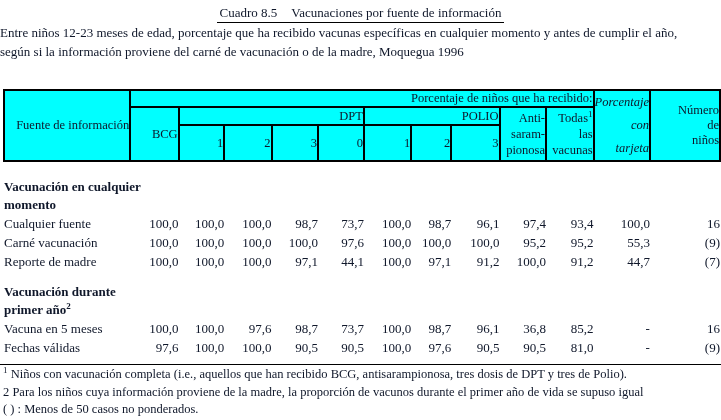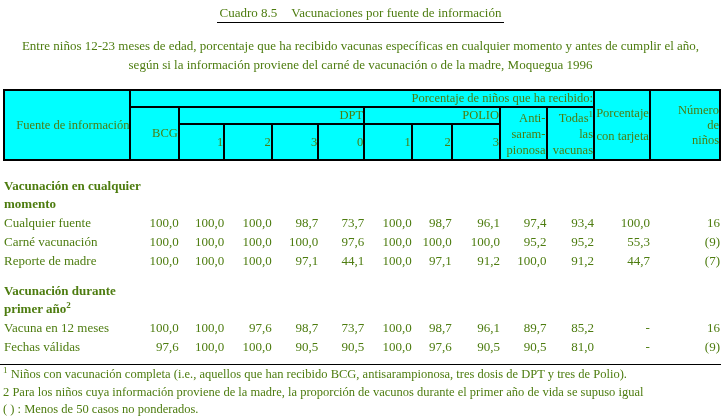--- a/index.html
+++ b/index.html
@@ -1,46 +1,46 @@
 <!DOCTYPE html>
 <html><head>
 <meta charset="utf-8">
 <style>
   html,body { margin:0; padding:0; }
   .page {
     position:relative; width:721px; height:420px; overflow:hidden;
-    background:#ffffff; color:#4d7c0f;
+    background:#ffffff; color:#0f172a;
     font-family:"Liberation Serif", serif; font-size:13px;
   }
   
   .title-wrap { position:absolute; top:5px; left:0; width:100%; text-align:center; }
   .title-underline { display:inline-block; border-bottom:1px solid #000; padding:0 3px 1px 3px; }
   .title-gap { display:inline-block; width:14px; }
   
-  .subtitle { position:absolute; top:36px; left:0; width:100%; text-align:center; line-height:19px; }
+  .subtitle { position:absolute; top:23px; left:0; width:100%; line-height:19px; }
   
   table.vtable {
     position:absolute; top:89px; left:3px;
     border-collapse:collapse; table-layout:fixed;
     font-size:13px;
   }
   table.vtable th {
     background:#00ffff; border:2px solid #000000;
     font-weight:normal; font-size:12.5px; padding:0; text-align:right;
     vertical-align:middle; overflow:hidden;
   }
   tr.hr1 { height:12px; }
   tr.hr2 { height:15px; }
   tr.hr3 { height:36px; }
   th.bb { border-bottom-width:3px; }
   th.tl { border-left-width:3px; }
   th.tl4 { border-left-width:4px; }
   th.dose { vertical-align:bottom; padding-bottom:4px; }
   th.anti div, th.todas div { line-height:16px; }
-  th.tarjeta div { line-height:23px; }
+  th.tarjeta div { line-height:23px;font-style:italic; }
   th.numero div { line-height:15px;padding-left:27px; }
   sup { font-size:9px; line-height:0; vertical-align:super; }
   
   table.vtable td { border:none; background:transparent; padding:0; vertical-align:middle; }
   tr.spacer1 td { height:16px; }
   tr.spacer2 td { height:12px; }
   td.sechead { font-weight:bold; padding-left:5px; line-height:18px; }
   tr.d td { height:19px; }
   td.lbl { padding-left:5px; text-align:left; }
   td.num { text-align:right; padding-right:6px; }
@@ -179,30 +179,30 @@
         </tr>
 
       <tr>
         <td colspan="13" class="sechead">
           <div>Vacunación durante</div>
           <div><span>primer año</span><sup>2</sup></div>
         </td>
       </tr>
 
       <tr class="d">
-        <td class="lbl">Vacuna en 12 meses</td>
+        <td class="lbl">Vacuna en 5 meses</td>
         <td class="num">100,0</td>
         <td class="num">100,0</td>
         <td class="num">97,6</td>
         <td class="num">98,7</td>
         <td class="num">73,7</td>
         <td class="num">100,0</td>
         <td class="num">98,7</td>
         <td class="num">96,1</td>
-        <td class="num">89,7</td>
+        <td class="num">36,8</td>
         <td class="num">85,2</td>
         <td class="num">-</td>
         <td class="num">16</td>
       </tr>
       <tr class="d">
         <td class="lbl">Fechas válidas</td>
         <td class="num">97,6</td>
         <td class="num">100,0</td>
         <td class="num">100,0</td>
         <td class="num">90,5</td>

